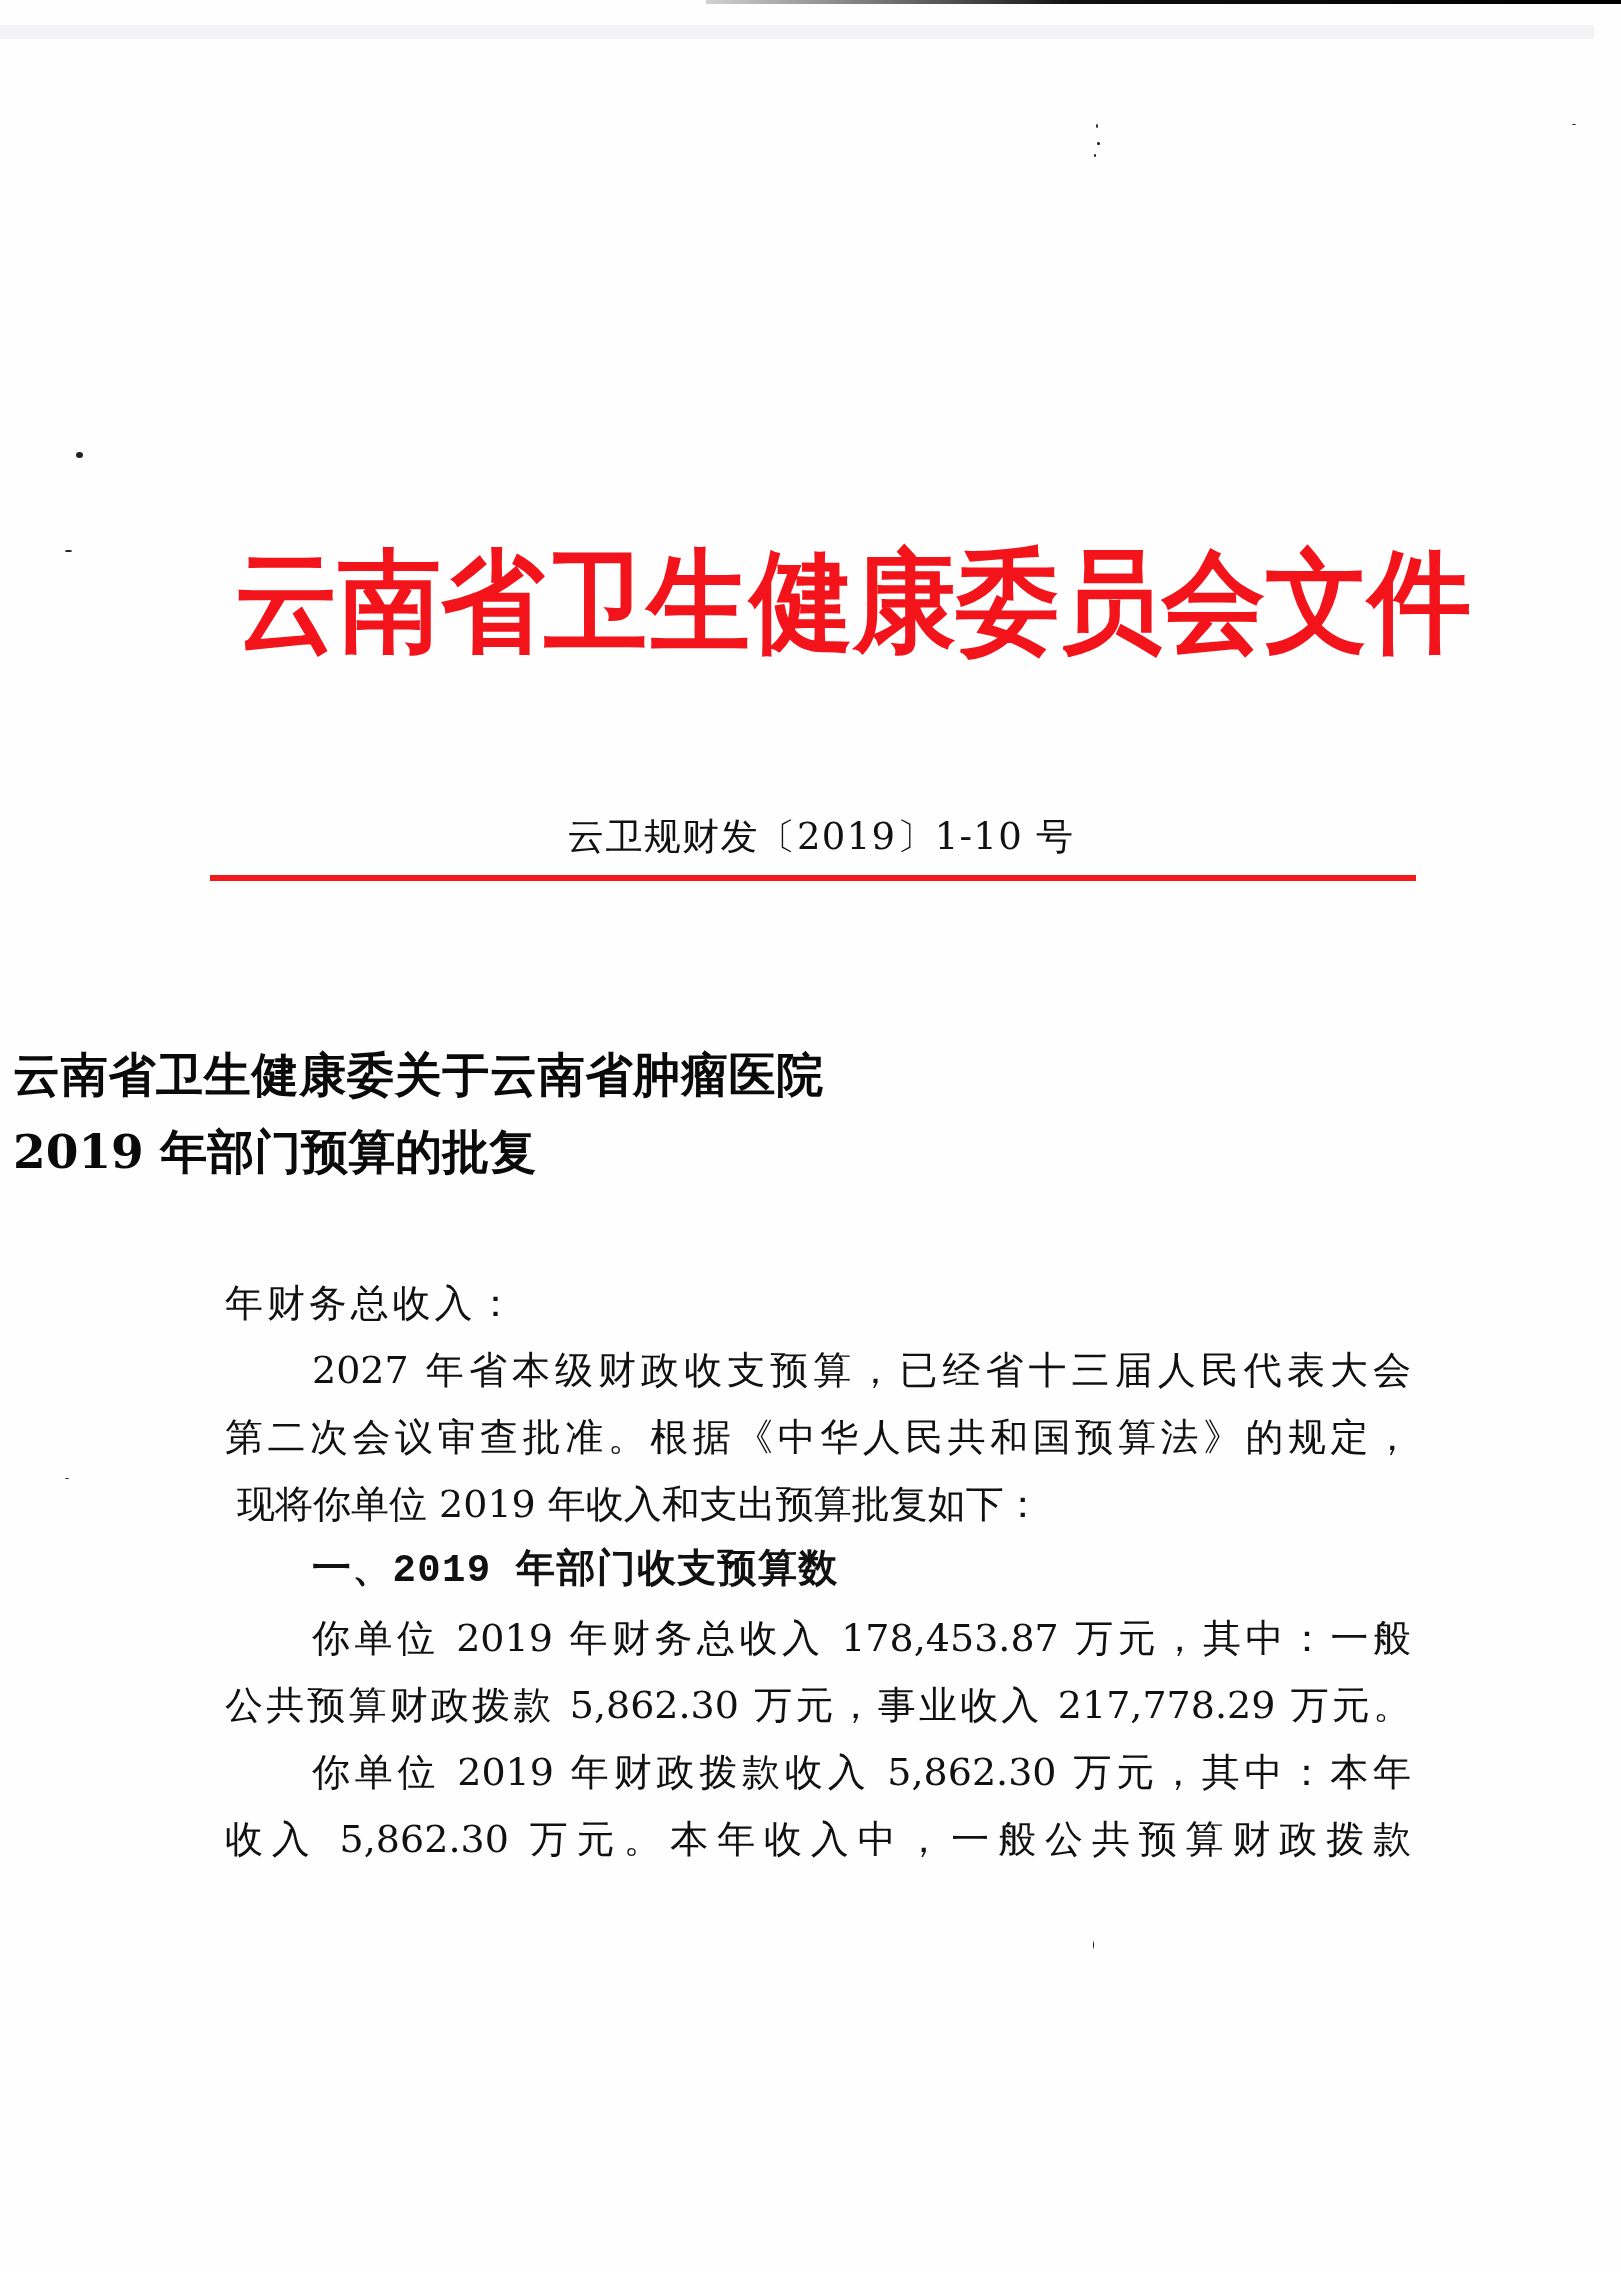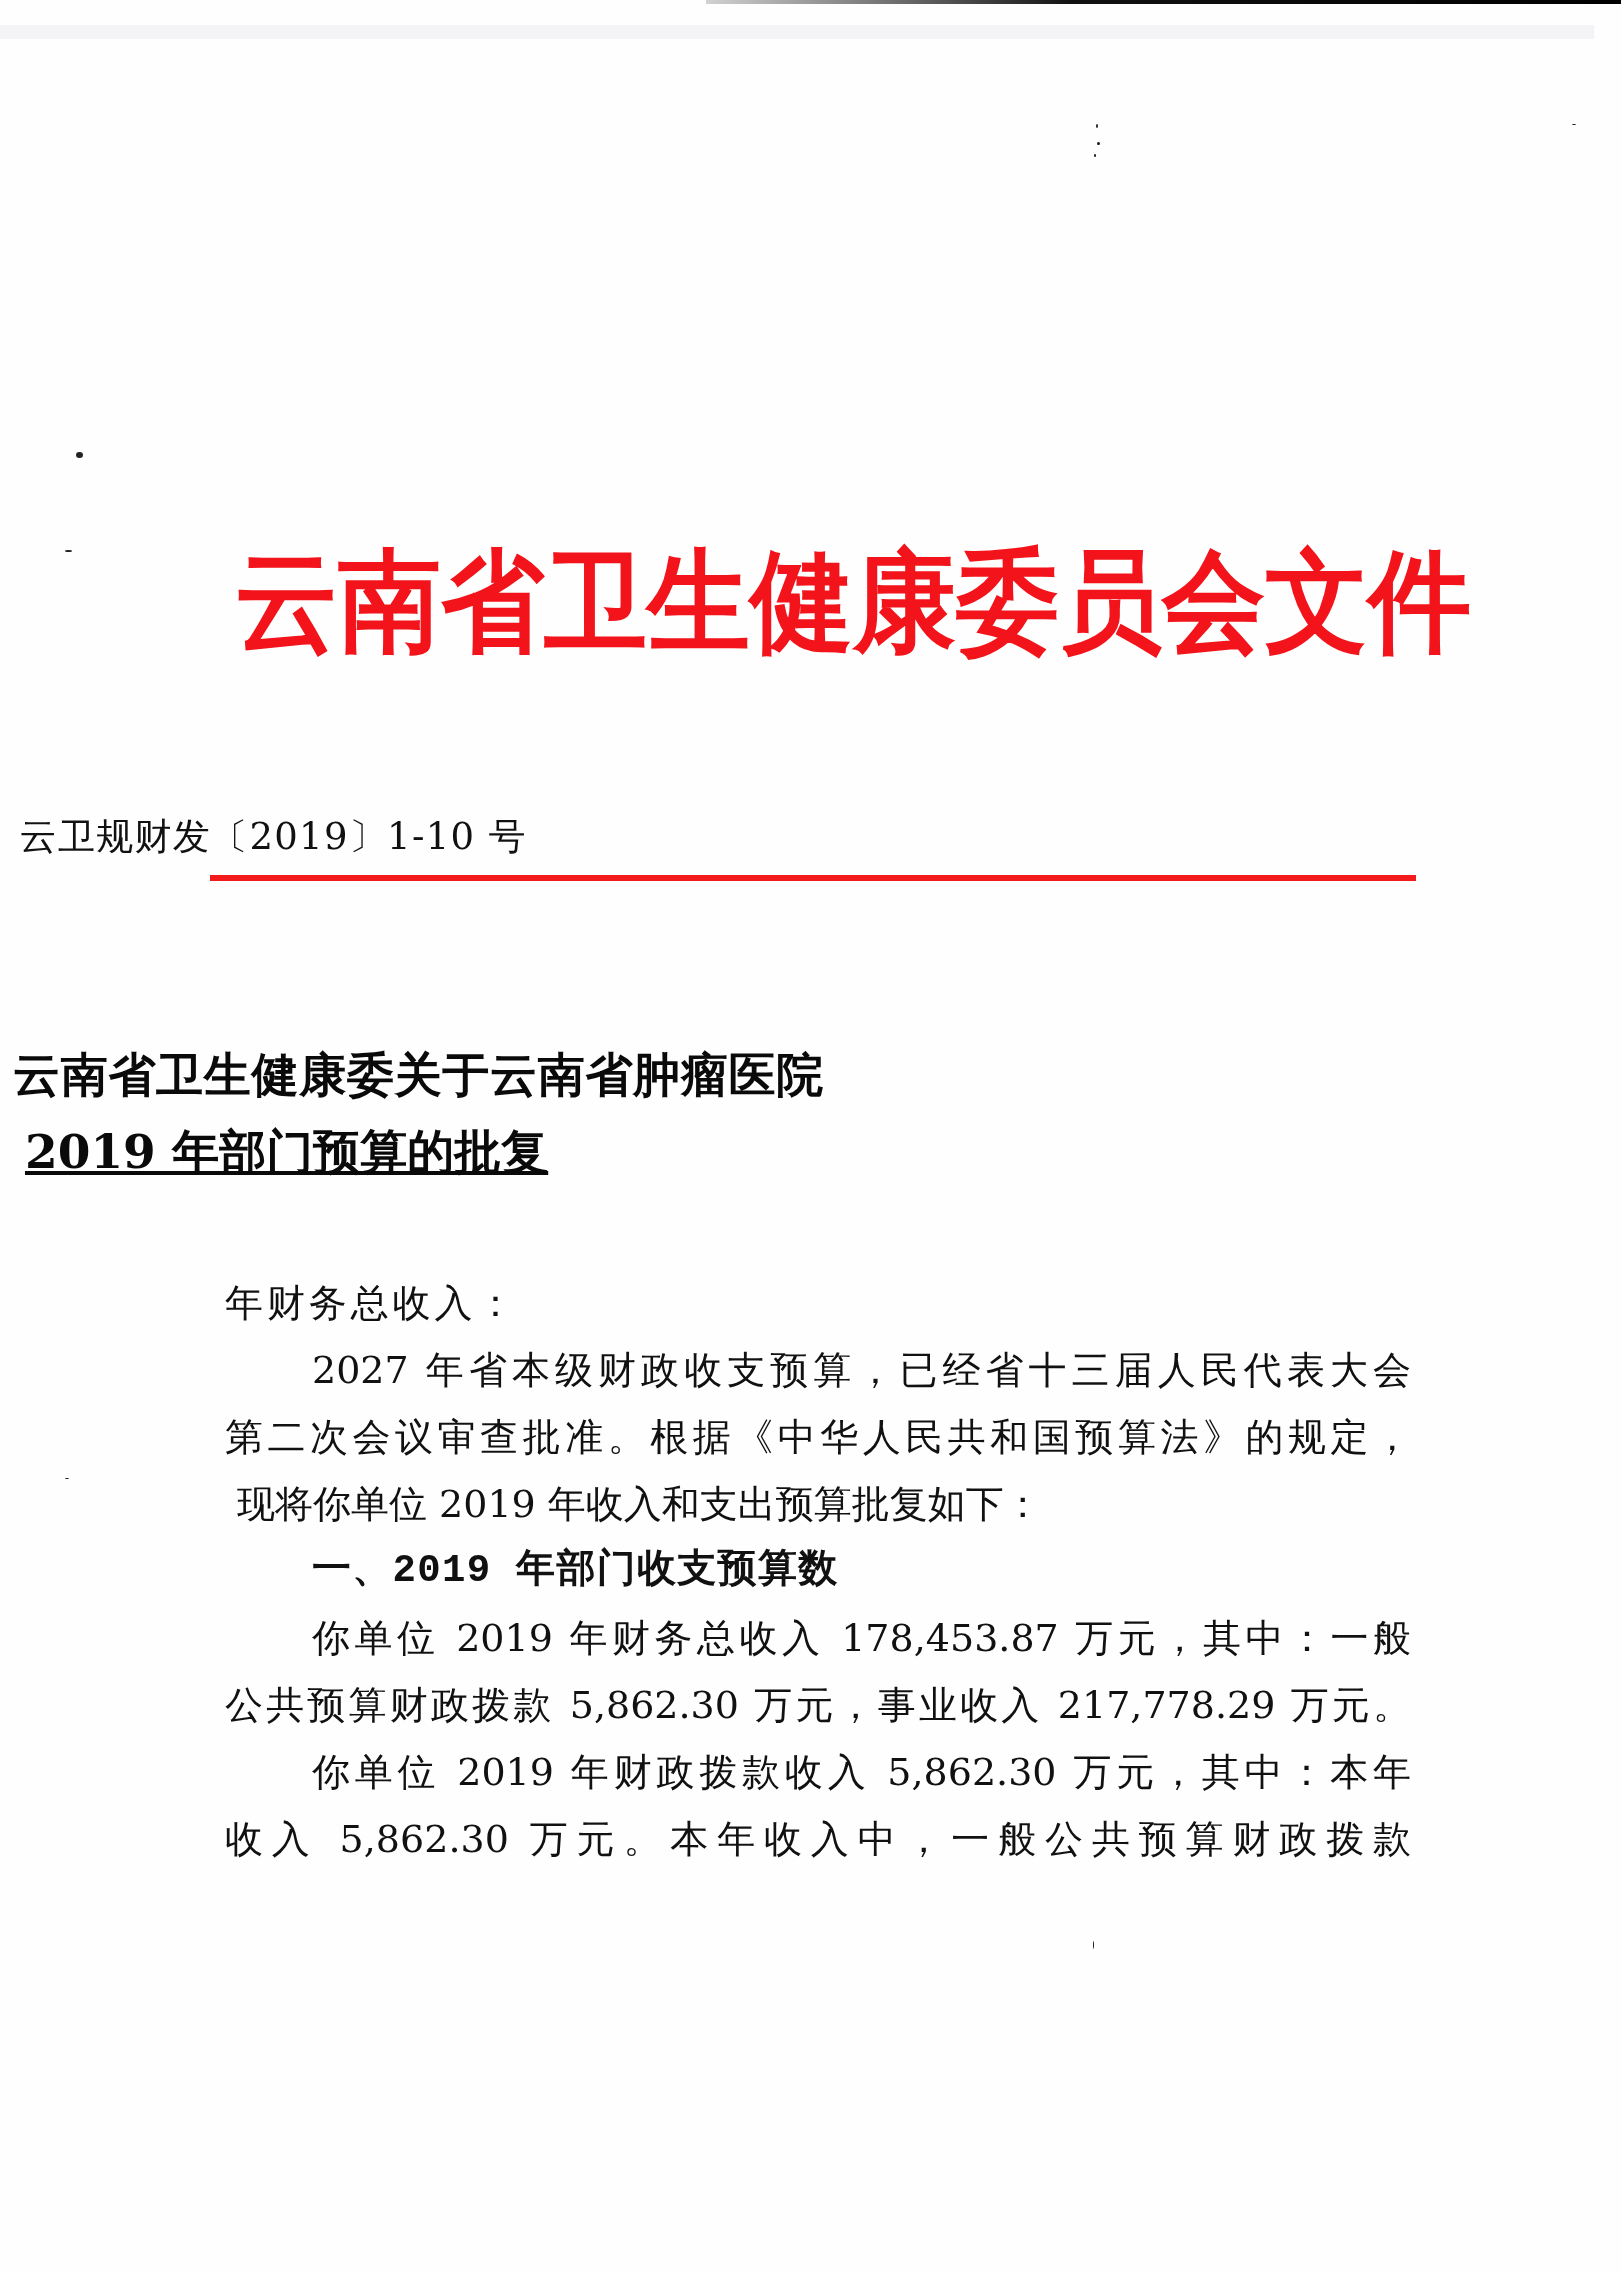--- a/index.html
+++ b/index.html
@@ -64,21 +64,21 @@
   }
   .masthead span {
     display: inline-block;
   }
 
   .doc-number {
     position: absolute;
     left: 0;
     width: 1622px;
     top: 814px;
-    text-align: left;
+    text-align: center;
     font-family: "DejaVu Serif", "Liberation Serif", serif;
     font-size: 37px;
     line-height: 46px;
     color: #111;
     letter-spacing: 1.3px;
     padding-left: 19.6px;
     box-sizing: border-box;
   }
 
   .red-rule {
@@ -104,22 +104,21 @@
   }
   .doc-title .t-line {
     display: block;
   }
   .doc-title .t-line-1 {
     letter-spacing: 0.7px;
     padding-left: 13px;
   }
   .doc-title .t-line-2 {
     font-family: "DejaVu Serif", "Liberation Serif", serif;
-    padding-left: 25px;
-    text-decoration: underline;
+    padding-left: 13px;
   }
 
   .body-text {
     position: absolute;
     left: 225px;
     top: 1277px;
     width: 1186px;
     font-family: "DejaVu Serif", "Liberation Serif", serif;
     font-size: 38px;
     color: #111;

